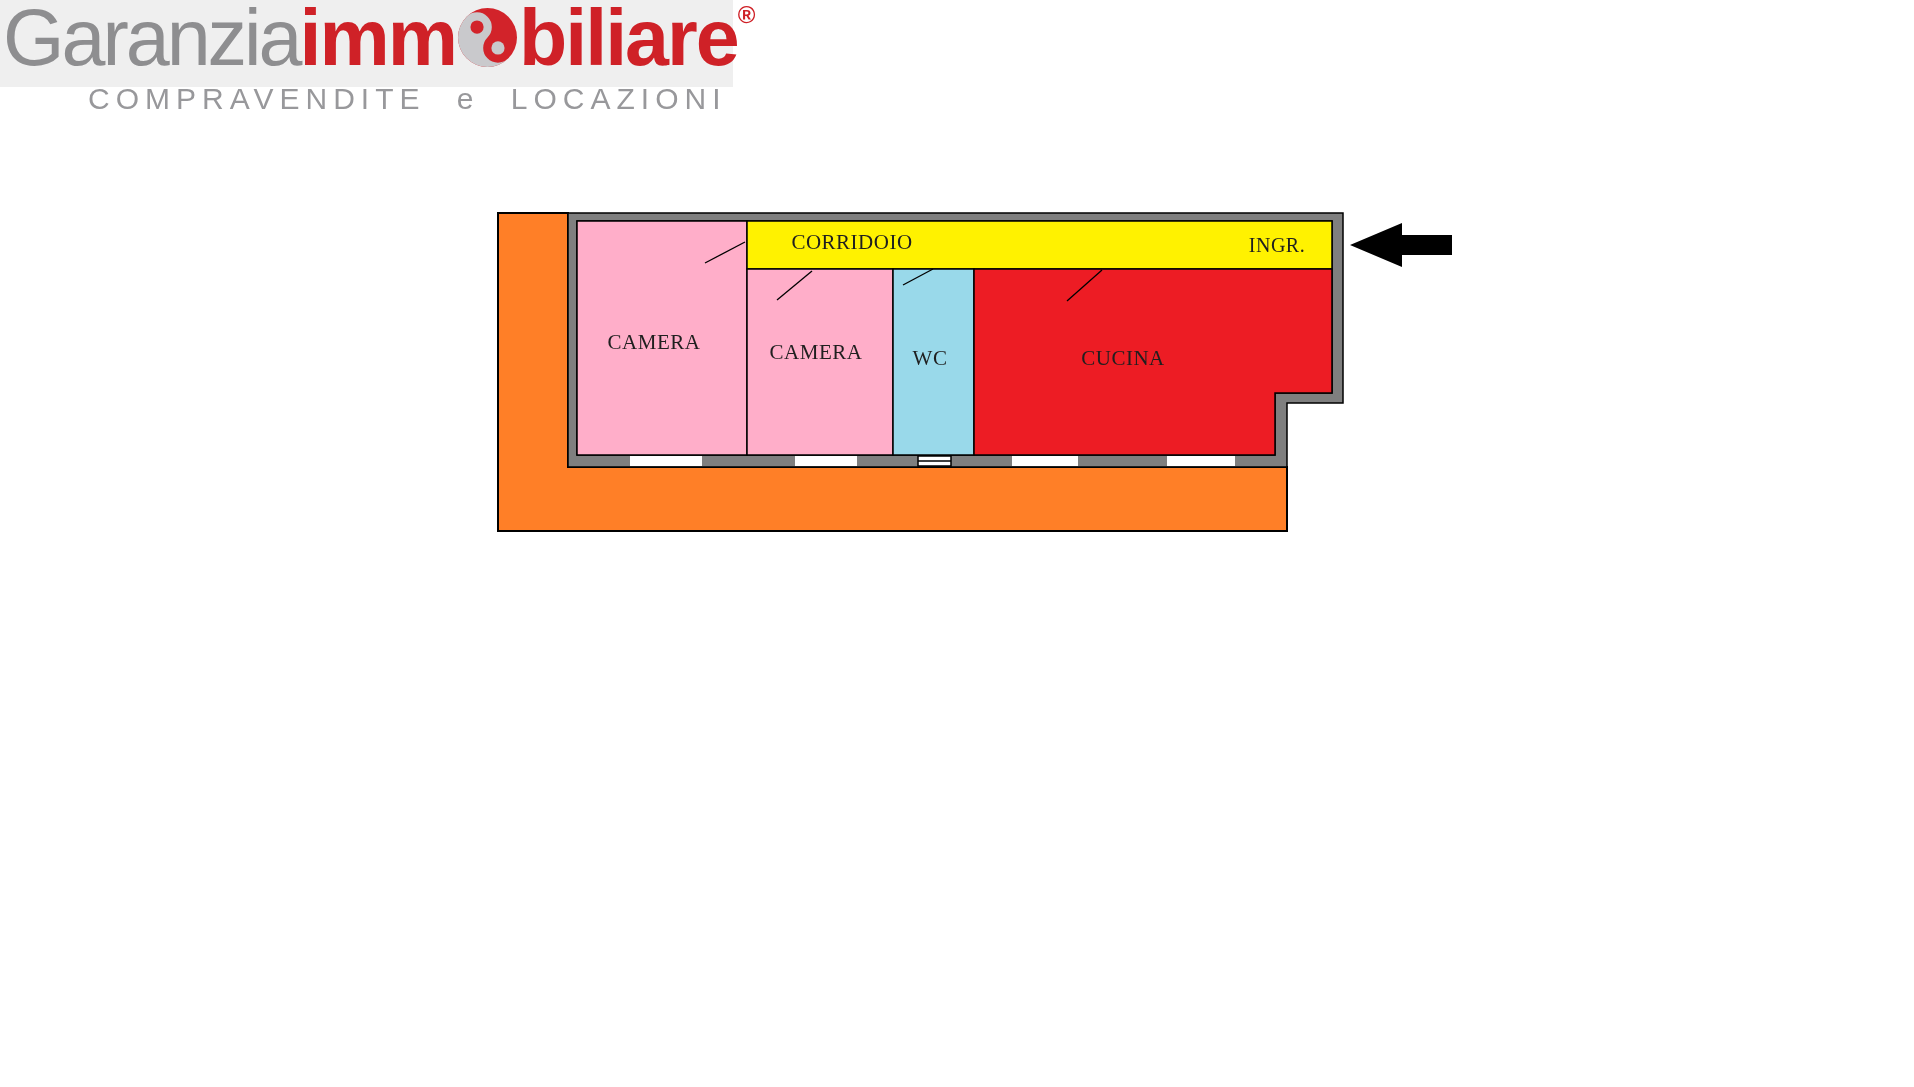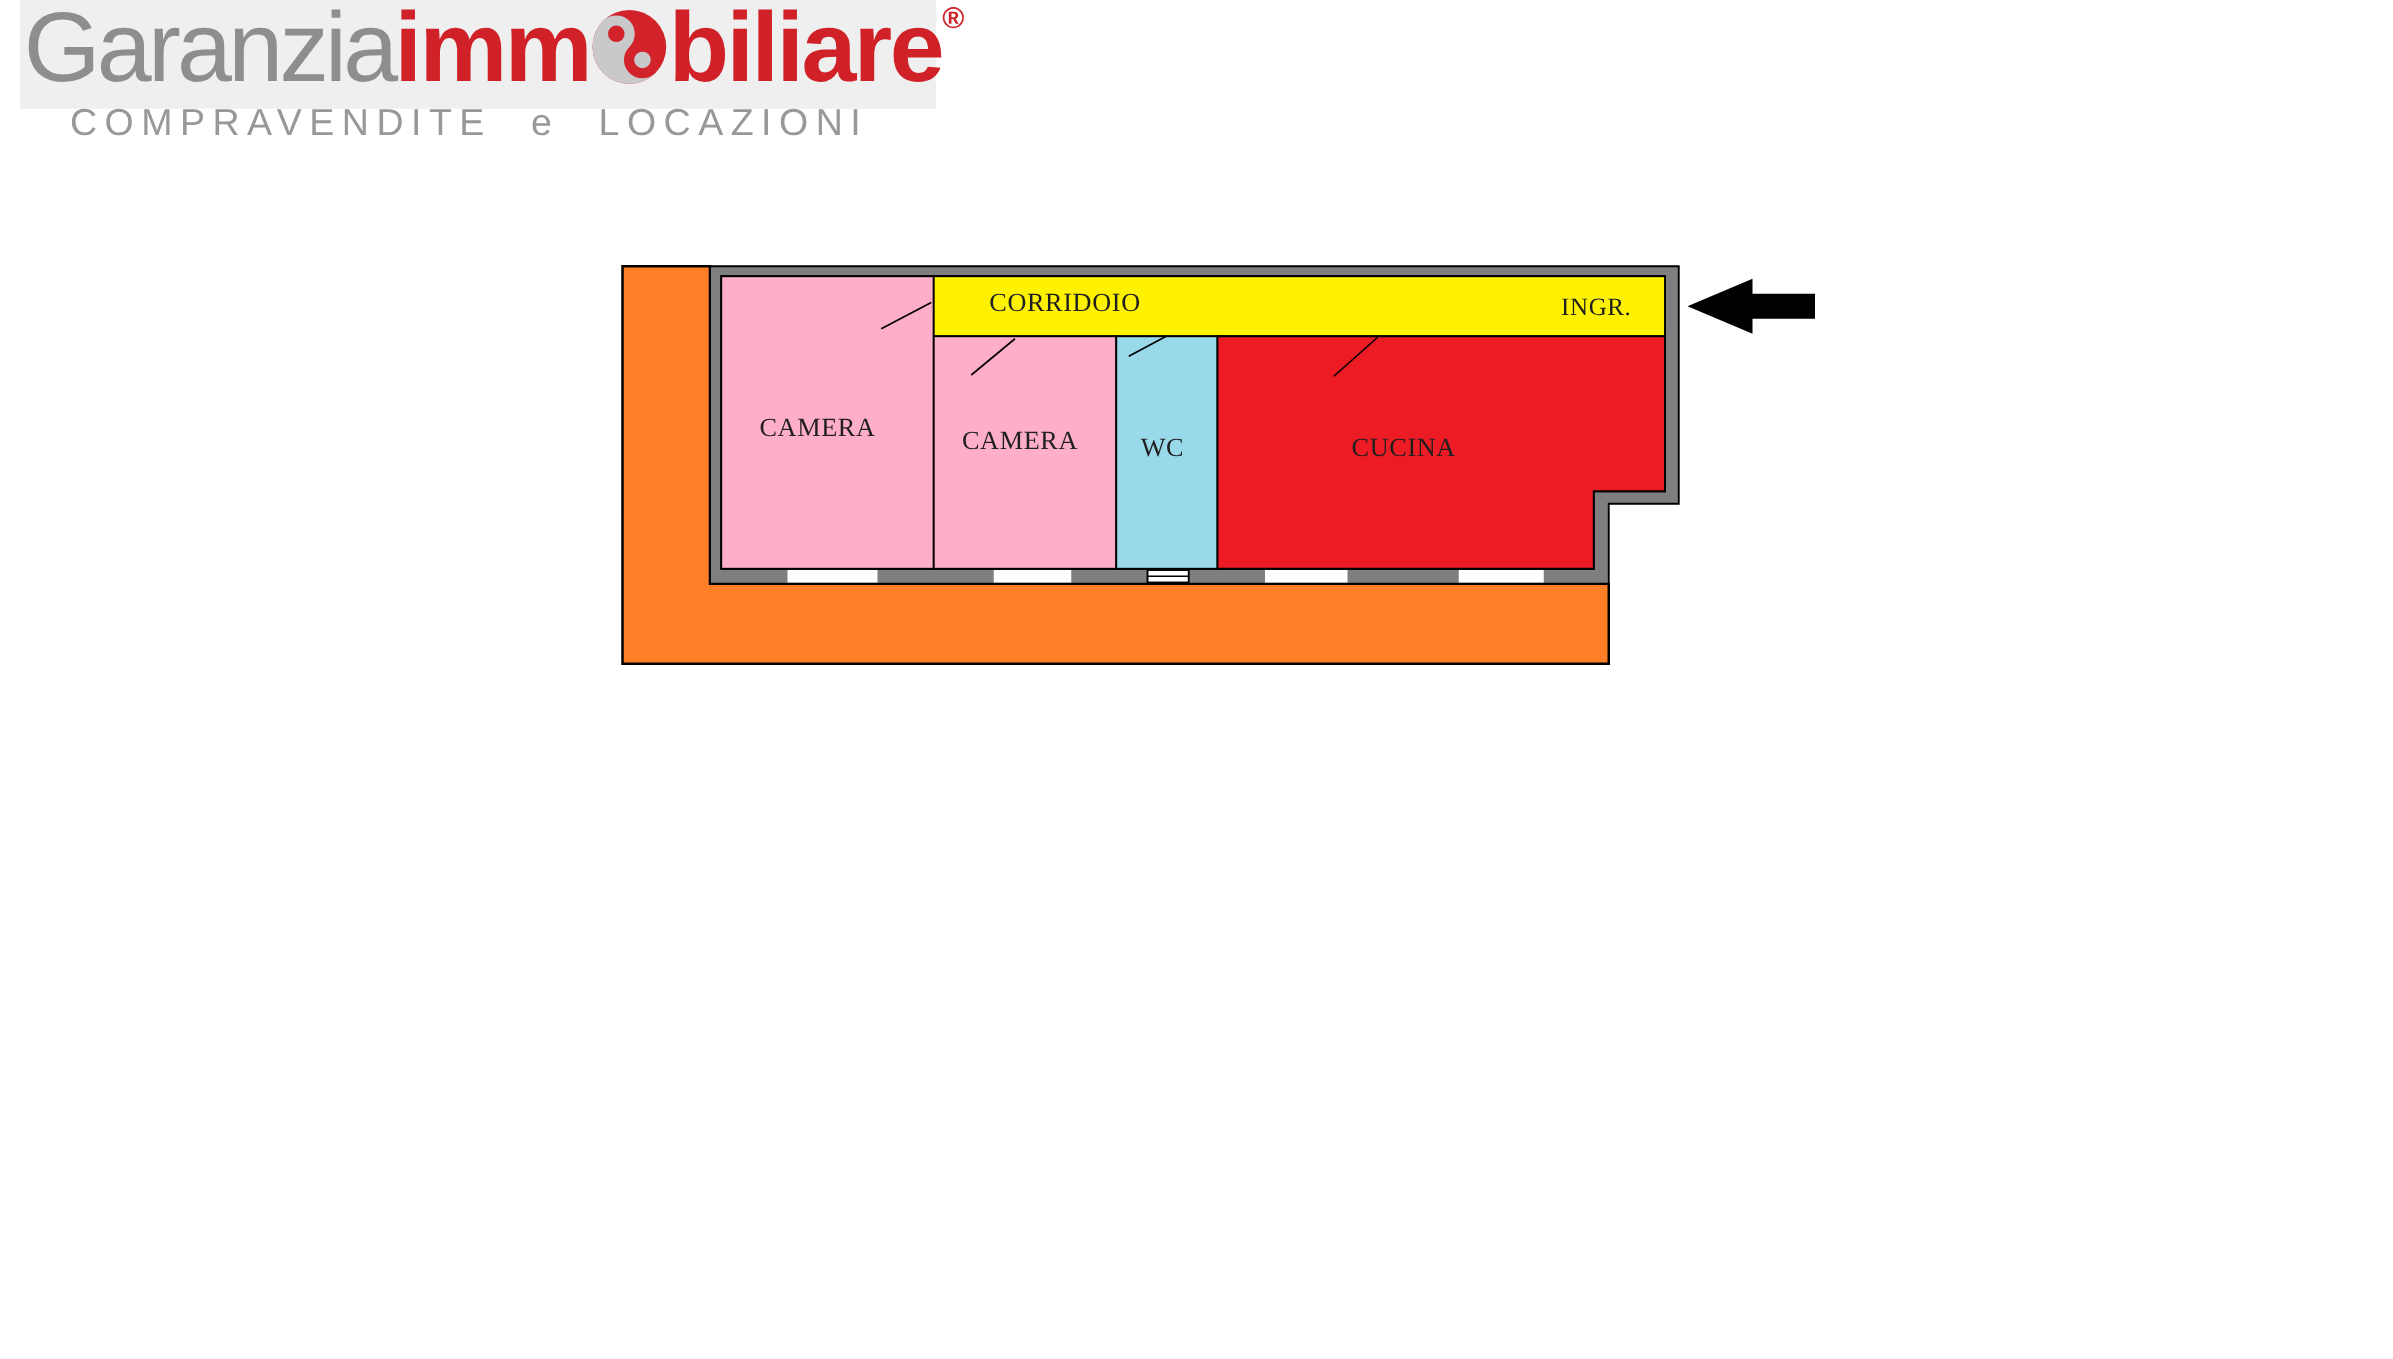--- a/index.html
+++ b/index.html
@@ -1,19 +1,19 @@
 <!DOCTYPE html>
 <html><head>
 <meta charset="utf-8">
 <style>
   html,body{margin:0;padding:0;background:#ffffff;}
   body{width:1914px;height:1087px;position:relative;overflow:hidden;font-family:"Liberation Sans",sans-serif;}
 
   
-  .logo-panel{position:absolute;left:16px;top:0;width:733px;height:87px;background:#efefef;}
+  .logo-panel{position:absolute;left:0;top:0;width:733px;height:87px;background:#efefef;}
   .logo-row{position:absolute;left:3px;top:-8px;display:flex;align-items:flex-start;white-space:nowrap;}
   .logo-gray{font-size:79px;font-weight:400;letter-spacing:-3px;line-height:92px;}
   .logo-red{font-size:79px;font-weight:700;letter-spacing:-2px;line-height:92px;}
   .logo-mark{width:61px;height:61px;margin:15px 1px 0 1px;flex:0 0 auto;}
   .logo-reg{font-size:24px;font-weight:700;line-height:30px;margin-top:8px;}
   .tagline{position:absolute;left:40px;top:82px;font-size:30px;letter-spacing:6px;word-spacing:17px;white-space:nowrap;}
 
   
   .plan{position:absolute;left:488px;top:203px;width:980px;height:340px;}
   .plan text{font-family:"Liberation Serif",serif;font-size:21px;letter-spacing:0.5px;}
@@ -28,21 +28,21 @@
     <span class="logo-red" style="color: rgb(207, 33, 39);">imm</span>
     <svg class="logo-mark" viewBox="0 0 60 60">
       <circle cx="30" cy="30" r="29" fill="#d2232a"></circle>
       <path d="M30,1 A29,29 0 0 1 30,59 A14.5,14.5 0 0 1 30,30 A14.5,14.5 0 0 0 30,1 Z" transform="rotate(135 30 30)" fill="#c9c9cc"></path>
       <circle cx="19.7" cy="19.7" r="6.5" fill="#d2232a"></circle>
       <circle cx="40.3" cy="40.3" r="6.5" fill="#c9c9cc"></circle>
     </svg>
     <span class="logo-red" style="color: rgb(207, 33, 39);">biliare</span>
     <span class="logo-reg" style="color: rgb(207, 33, 39);">®</span>
   </div>
-  <div class="tagline" style="color: rgb(152, 152, 155);">COMPRAVENDITE e LOCAZIONI</div>
+  <div class="tagline" style="color: rgb(152, 152, 155); margin-left: 48px;">COMPRAVENDITE e LOCAZIONI</div>
 </div>
 
 <svg class="plan" viewBox="488 203 980 340">
 
   <polygon points="498,213 568,213 568,467 1287,467 1287,531 498,531" stroke="#000000" stroke-width="2" fill="#ff7f27"></polygon>
 
   <path d="M568,213 H1343 V403 H1287 V467 H568 Z M577,221 H1332 V393 H1275 V455 H577 Z" fill-rule="evenodd" stroke="#000000" stroke-width="1.5" fill="#7f7f7f"></path>
 
   <rect x="577" y="221" width="170" height="234" stroke="#000000" stroke-width="1.5" fill="#ffaec9"></rect>
   <rect x="747" y="221" width="585" height="48" stroke="#000000" stroke-width="1.5" fill="#fff200"></rect>

